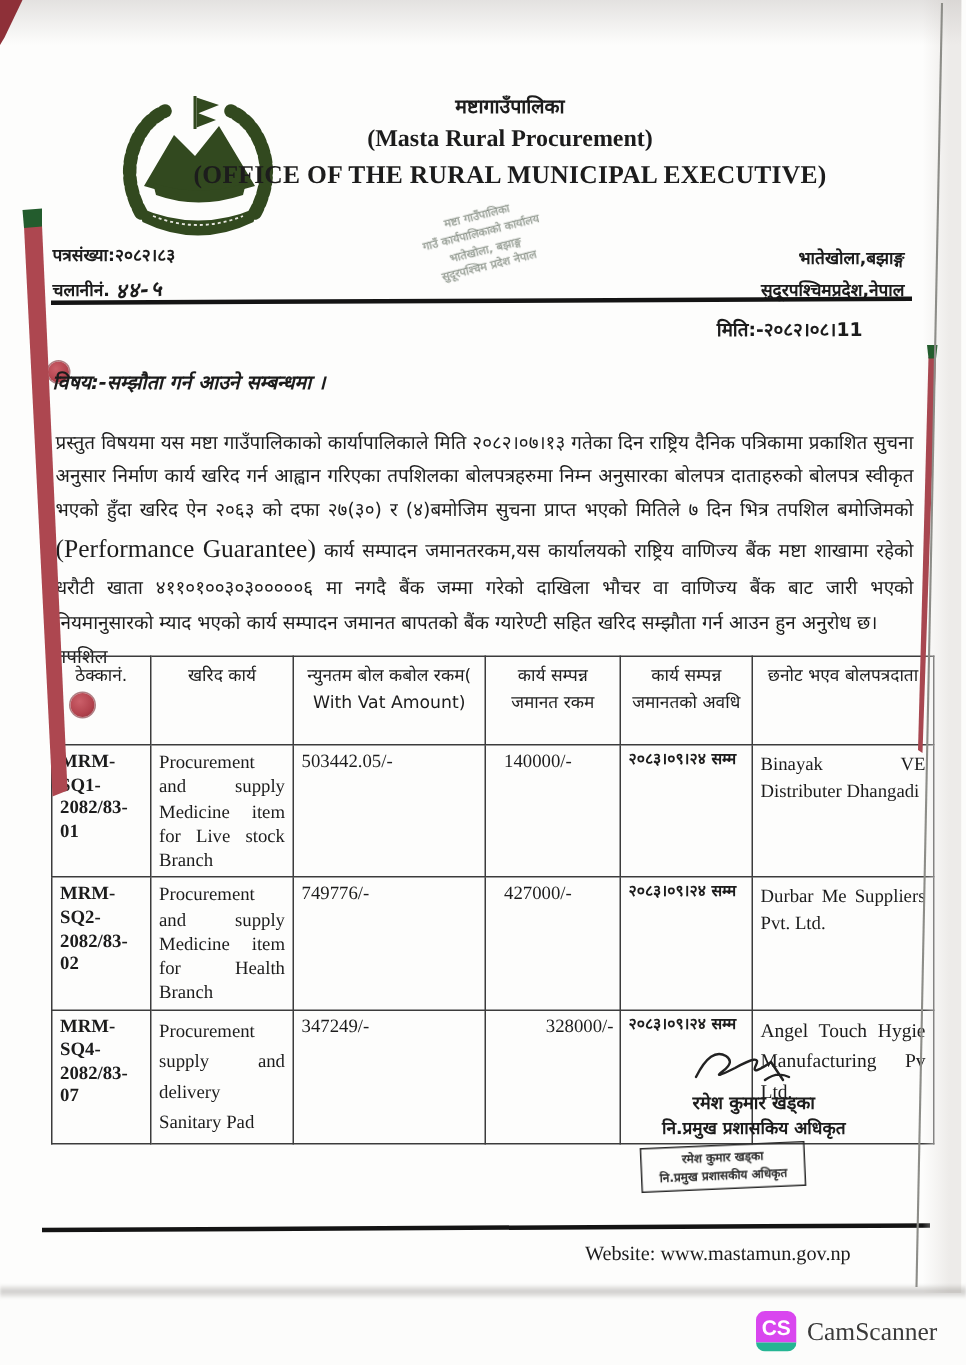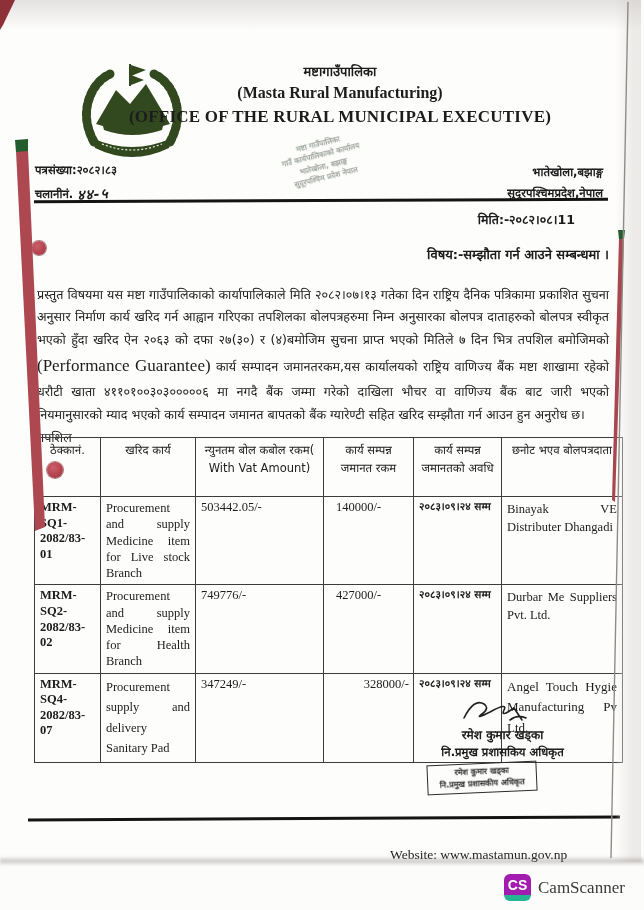--- a/index.html
+++ b/index.html
@@ -37,21 +37,21 @@
 
   .rule1{position:absolute;left:34px;top:199px;width:574px;height:2.5px;background:#141414;transform:rotate(-.25deg);}
   .date-line{position:absolute;right:66px;top:211px;font-size:12.5px;font-weight:bold;}
 
   .dot{position:absolute;border-radius:50%;
     background:radial-gradient(circle at 38% 35%,#cb5f69,#b2424d 60%,#8c2f38 100%);
     box-shadow:0 0 0 1px rgba(120,40,48,.6);}
   .dot1{left:32px;top:241px;width:14px;height:14px;}
   .dot2{left:47px;top:462px;width:16px;height:16px;}
 
-  .subject{position:absolute;left:35px;top:245px;width:574px;text-align:right;font-size:13px;font-weight:bold;}
+  .subject{position:absolute;left:35px;top:245px;width:574px;text-align:left;font-size:13px;font-weight:bold;font-style:italic;}
 
   .body-text{position:absolute;left:37px;top:284px;width:572px;font-size:12.6px;line-height:1.78;text-align:justify;}
   .pg-en{font-family:"Liberation Serif","DejaVu Serif",serif;font-size:17px;font-weight:500;}
   .tapasil{margin-top:1px;text-align:left;}
 
   
   table.ptab{position:absolute;left:34px;top:437px;width:588px;border-collapse:collapse;table-layout:fixed;}
   table.ptab th,table.ptab td{border:1.4px solid #3c3c3c;vertical-align:top;padding:3px 5px;overflow:hidden;}
   table.ptab th{font-size:11.5px;font-weight:normal;text-align:center;line-height:1.6;height:52px;font-family:"DejaVu Sans",sans-serif;}
   table.ptab td{font-size:12px;line-height:1.25;}
@@ -74,26 +74,26 @@
   .sig-scribble{position:absolute;left:460px;top:694px;}
   .sig-name{position:absolute;left:400px;top:726px;width:205px;text-align:center;font-size:12px;font-weight:bold;}
   .sig-title{position:absolute;left:400px;top:744px;width:205px;text-align:center;font-size:11.5px;font-weight:bold;}
   .sig-stamp{position:absolute;left:427px;top:763px;width:100px;padding:2px 4px;border:1.6px solid #2a2a2a;
     transform:rotate(-2.5deg);text-align:center;font-size:8px;font-weight:bold;line-height:1.5;
     color:#2e2e2e;filter:blur(.35px);}
 
   
   .rule2{position:absolute;left:28px;top:817px;width:592px;height:3.2px;background:#141414;transform:rotate(-.3deg);}
   .foot-email{position:absolute;left:48px;top:824px;font-family:"Liberation Serif","DejaVu Serif",serif;font-size:13.5px;}
-  .foot-web{position:absolute;left:390px;top:828px;font-family:"Liberation Serif","DejaVu Serif",serif;font-size:13.5px;margin-top:19px;}
+  .foot-web{position:absolute;left:390px;top:828px;font-family:"Liberation Serif","DejaVu Serif",serif;font-size:13.5px;}
 
   
   .cs-wrap{position:absolute;left:504px;top:874px;display:flex;align-items:center;}
   .cs-icon{width:27px;height:27px;border-radius:6px;overflow:hidden;display:flex;flex-direction:column;}
-  .cs-icon .cs-top{flex:1;background:#a21caf;color:#fff;font-family:"Liberation Sans","DejaVu Sans",sans-serif;
+  .cs-icon .cs-top{flex:1;background:#d946ef;color:#fff;font-family:"Liberation Sans","DejaVu Sans",sans-serif;
     font-weight:bold;font-size:14px;display:flex;align-items:center;justify-content:center;padding-top:1px;}
   .cs-icon .cs-bot{height:6px;background:#25b593;}
   .cs-text{margin-left:7px;font-family:"Liberation Serif","DejaVu Serif",serif;font-size:17px;color:#3a3a3a;text-align:right;}
 
   .overlay-svg{position:absolute;left:0;top:0;pointer-events:none;}
 </style>
 </head>
 <body>
 
 <div id="scan">
@@ -107,21 +107,21 @@
       <path d="M57,6 l2,0 0,22 -2,0 z" fill="#32491f"></path>
       <path d="M59,7 l15,5 -15,6 z M59,17 l13,5 -13,5 z" fill="#32491f"></path>
       <path d="M24,66 L44,32 L58,46 L74,26 L98,66 Q60,78 24,66 z" fill="#32491f"></path>
       <path d="M30,64 Q60,74 92,64 L90,72 Q60,82 32,72 z" fill="#32491f"></path>
       <path d="M20,80 Q60,98 100,80 l-3,10 Q60,108 23,90 z" fill="#32491f"></path>
       <path d="M30,86 Q60,98 90,86" stroke="#e9e9e2" stroke-width="1.2" fill="none" stroke-dasharray="2 2"></path>
     </svg>
 
     <div class="hdr">
       <div class="np1">मष्टागाउँपालिका</div>
-      <div class="en1">(Masta Rural Manufacturing)</div>
+      <div class="en1">(Masta Rural Procurement)</div>
       <div class="en2">(OFFICE OF THE RURAL MUNICIPAL EXECUTIVE)</div>
     </div>
 
     <div class="round-stamp">
       <div>मष्टा गाउँपालिका</div>
       <div>गाउँ कार्यपालिकाको कार्यालय</div>
       <div>भातेखोला, बझाङ्ग</div>
       <div>सुदूरपश्चिम प्रदेश नेपाल</div>
     </div>
 

